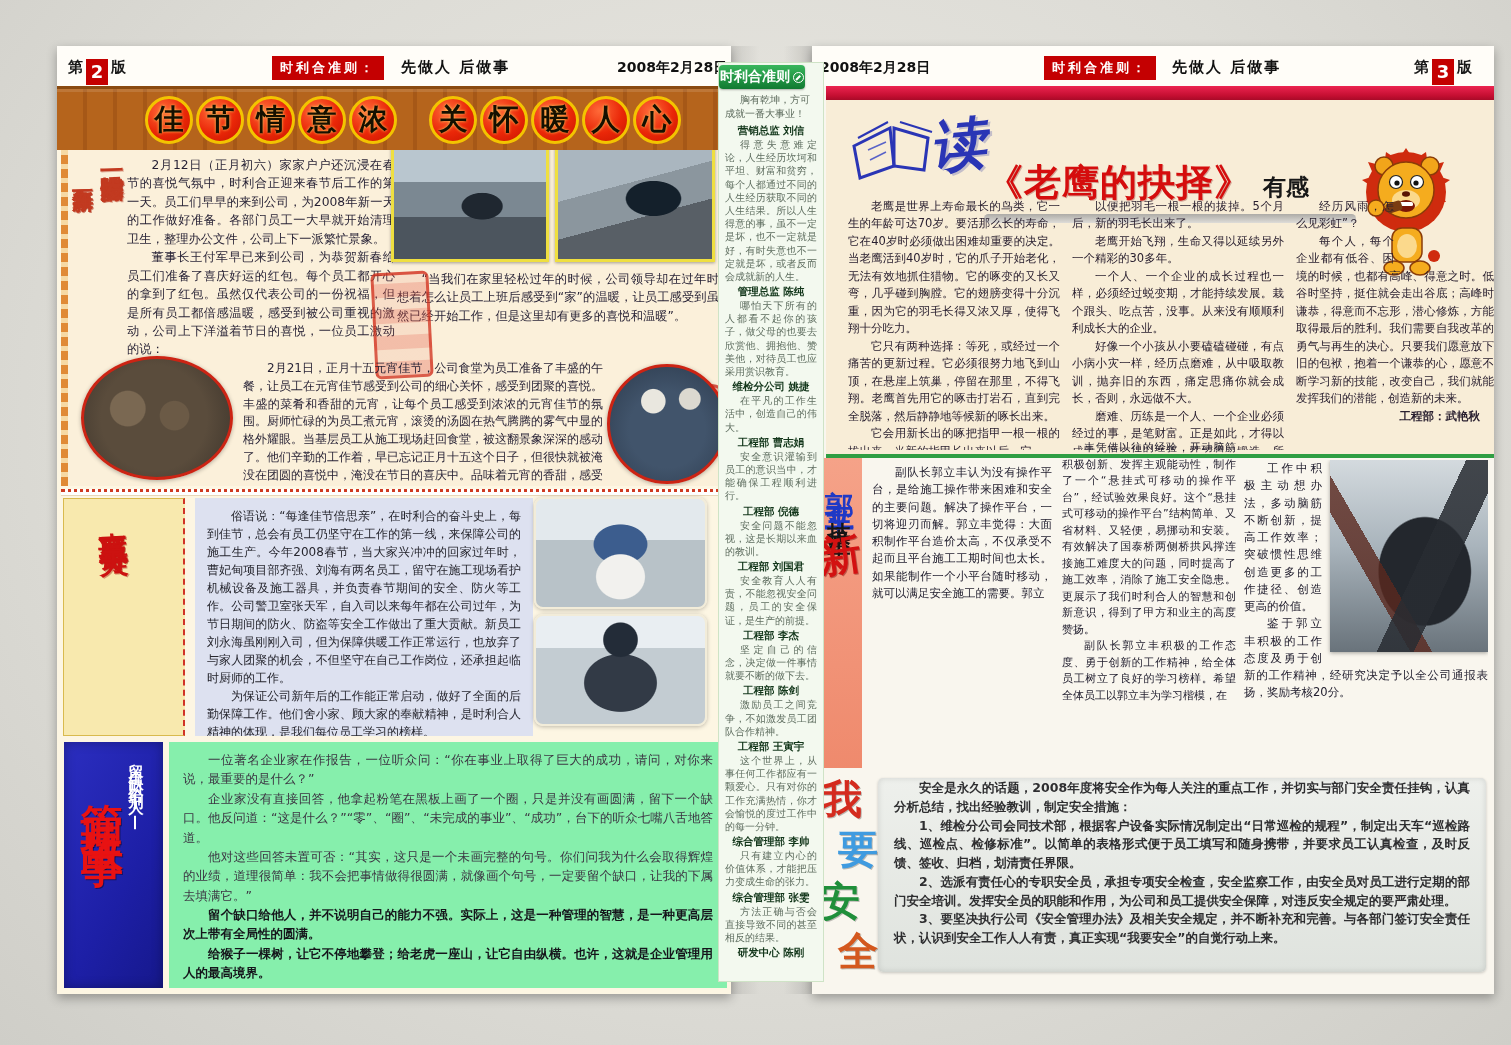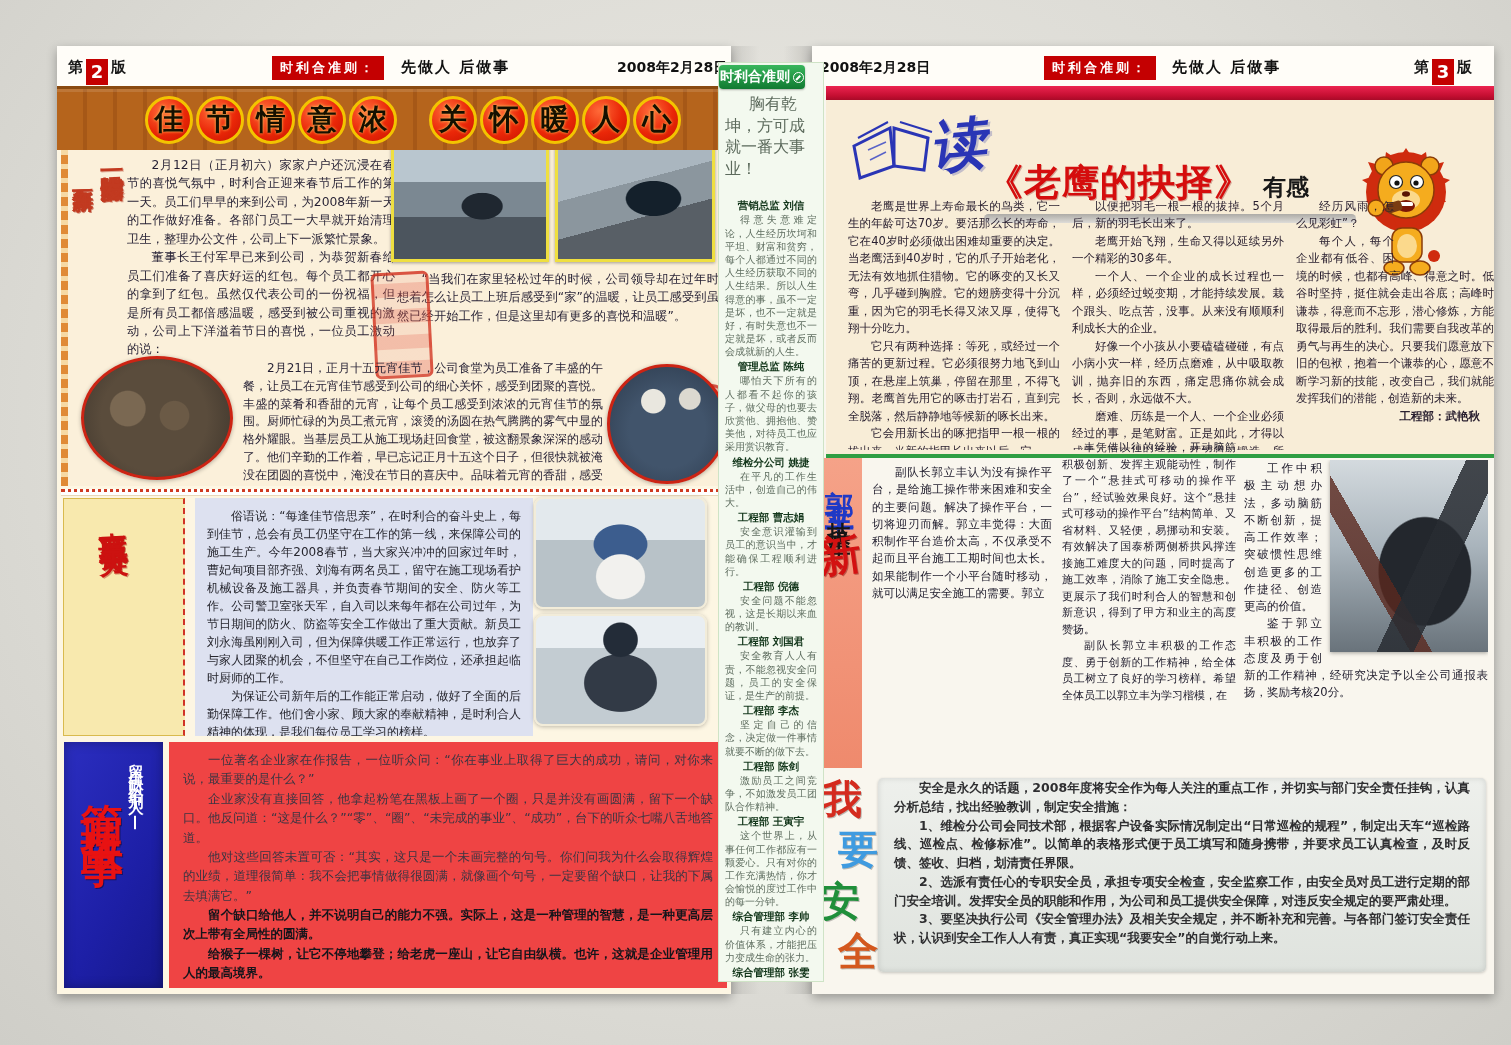--- a/index.html
+++ b/index.html
@@ -139,42 +139,42 @@
     position:absolute; left:10px; top:28px; writing-mode:vertical-rl;
     font-size:42px; font-weight:bold; color:#e81212; letter-spacing:14px;
     text-shadow:1px 1px 0 rgba(0,0,0,.4);
   }
   .mgmt-sub {
     position:absolute; left:62px; top:10px; writing-mode:vertical-rl;
     font-size:15px; font-weight:bold; color:#ffffff; letter-spacing:6px;
   }
   .story-box {
     left:112px; top:696px; width:558px; height:246px;
-    background:#ef4444; padding:8px 14px; overflow:hidden;
+    background:#86efac; padding:8px 14px; overflow:hidden;
     font-size:12.5px; line-height:1.55; color:#3b3542; text-align:justify;
   }
   .story-box p { text-indent:2em; }
   .story-box p.bold { font-weight:bold; color:#15151b; }
 
   
   .mid-col {
     left:718px; top:62px; width:106px; height:920px;
     background:#f3f9ef; border:1px solid #cfe3c6; z-index:6;
     padding:30px 6px 6px 6px; overflow:hidden;
   }
   .rc-header {
     position:absolute; left:0; top:2px; width:86px; height:24px;
     background:linear-gradient(180deg,#38b65c,#107a31);
     border-radius:4px; color:#fff; font-size:14px; font-weight:bold;
     display:flex; align-items:center; justify-content:center; gap:3px;
     box-shadow:0 1px 2px rgba(0,0,0,.3);
   }
   .rc-icon { width:11px; height:11px; border:1.5px solid #fff; border-radius:50%; position:relative; }
   .rc-icon::after { content:""; position:absolute; left:1px; top:4px; width:6px; height:1.5px; background:#fff; transform:rotate(-45deg); }
-  .rc-intro { font-size:16px; color:#5c6a5c; text-indent:1.5em; line-height:1.35; margin-bottom:20px; }
+  .rc-intro { font-size:10px; color:#5c6a5c; text-indent:1.5em; line-height:1.35; margin-bottom:4px; }
   .rc-author { font-size:10.5px; font-weight:bold; color:#12361a; text-align:center; margin-top:2px; }
   .rc-text { font-size:10px; color:#5f6e60; line-height:1.32; text-align:justify; text-indent:1.5em; }
 
   
   .crimson-band { left:14px; top:40px; width:668px; height:14px;
     background:linear-gradient(180deg,#ec2450 0%, #c40e31 70%, #a90a28 100%); }
   .eagle-sec { left:14px; top:54px; width:668px; height:358px;
     background:#f8edd7; border-bottom:4px solid #2f9e43; overflow:hidden; }
   .read-char {
     position:absolute; left:104px; top:8px; font-size:56px; font-weight:bold; font-style:italic;

